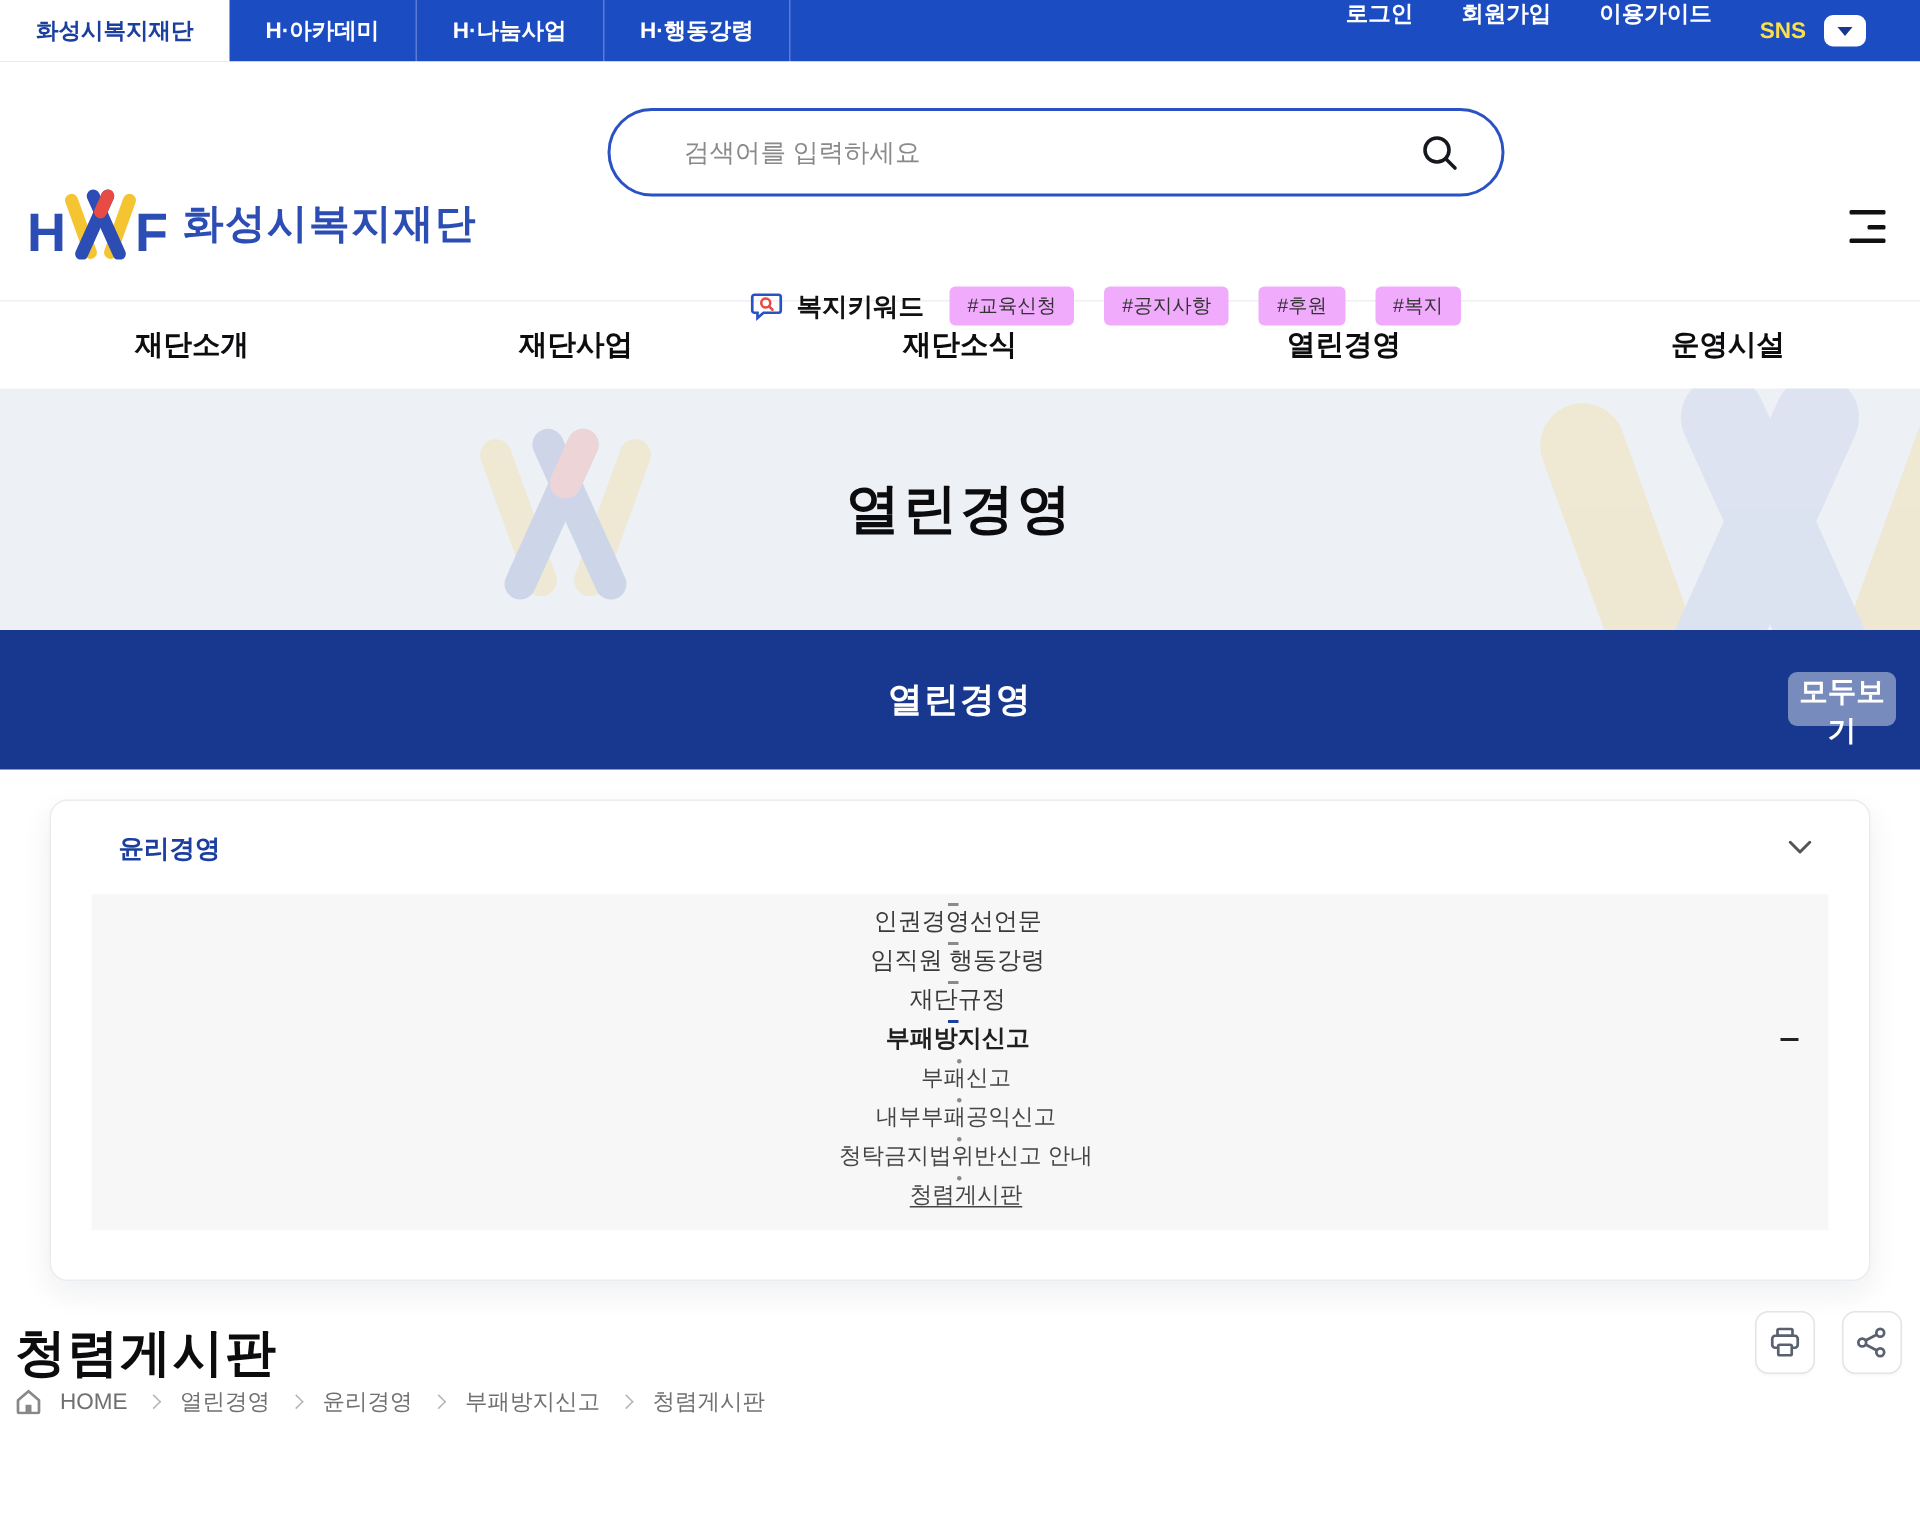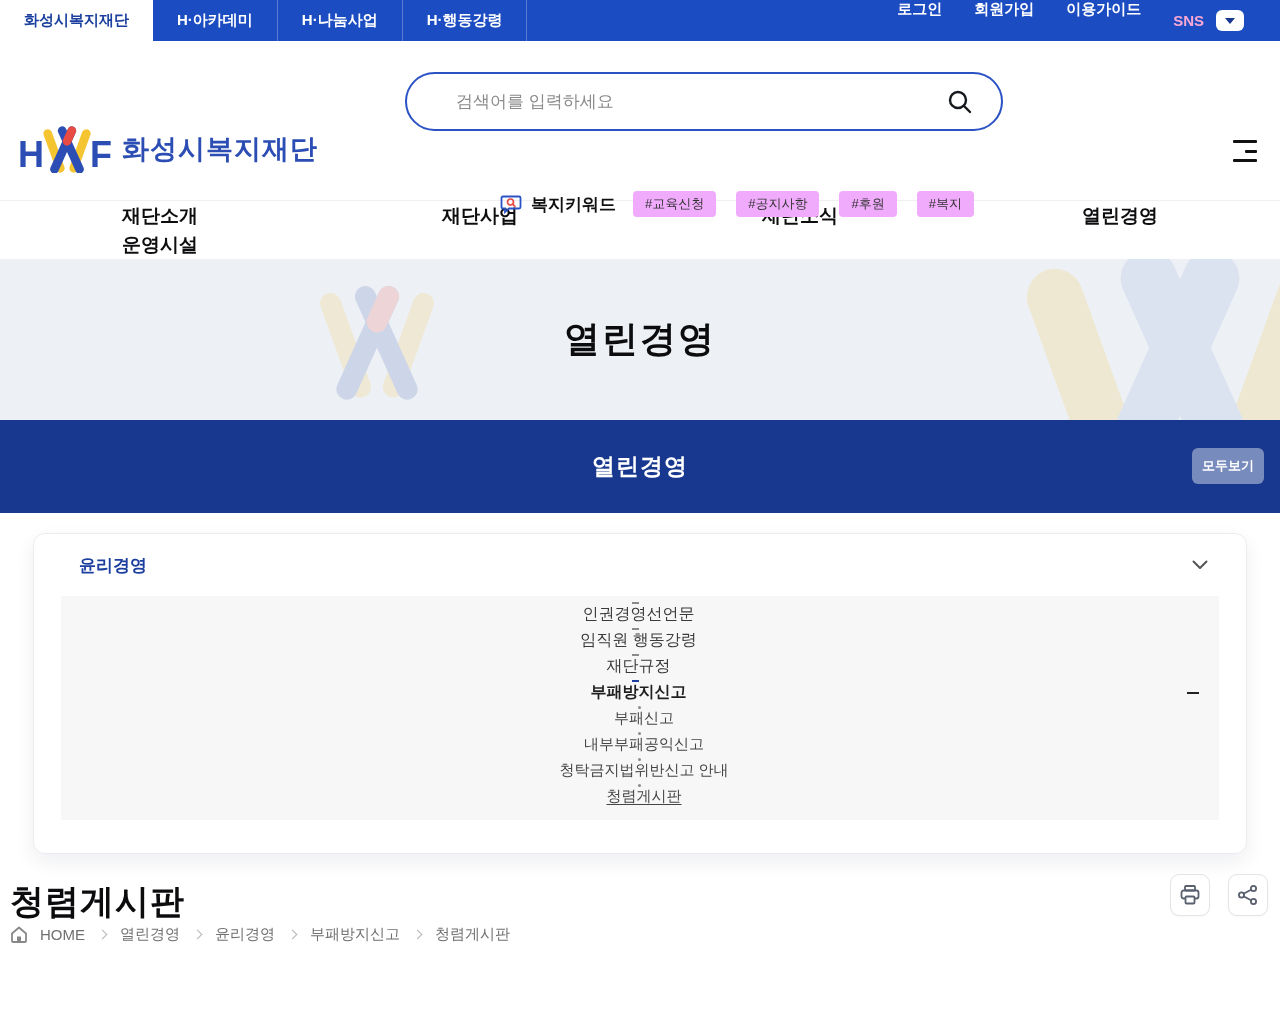--- a/index.html
+++ b/index.html
@@ -13,21 +13,21 @@
   
   .topbar { height:41px; background:#1b4cc1; display:flex; justify-content:space-between; align-items:stretch; }
   .topbar-tabs { display:flex; align-items:stretch; }
   .tb-tab { display:flex; align-items:center; justify-content:center; padding:0 24px;
             color:#fff; font-size:15px; font-weight:700; cursor:pointer;
             border-right:1px solid rgba(255,255,255,.28); }
   .tb-tab.active { background:#fff; color:#1b3f9e; border-right:none; min-width:126px; }
   .topbar-links { display:flex; gap:32px; padding-right:36px; }
   .topbar-links a { color:#fff; font-size:15px; font-weight:700; }
   .sns-wrap { display:flex; align-items:center; gap:12px; }
-  .sns-label { color:#f9a8d4; font-size:15px; font-weight:700; }
+  .sns-label { color:#fde047; font-size:15px; font-weight:700; }
   .sns-btn { width:28px; height:21px; background:#fff; border:none; border-radius:6px;
              display:flex; align-items:center; justify-content:center; cursor:pointer; }
   .caret-down { width:0; height:0; border-left:5px solid transparent; border-right:5px solid transparent;
                 border-top:6px solid #17388e; }
 
   
   .header { height:159px; position:relative; background:#fff; }
   .logo { position:absolute; left:18px; top:84px; display:flex; align-items:center; gap:10px; cursor:pointer; }
   .logo-abbr { display:flex; align-items:flex-end; }
   .logo-letter { color:#2b4db4; font-size:36px; font-weight:800; line-height:1; }
@@ -45,38 +45,38 @@
   .kw-label { font-size:17px; font-weight:800; color:#111; margin-right:17px; }
   .kw-tags { display:flex; gap:20px; }
   .kw-tag { background:#f0abfc; border-radius:4px; height:26px; display:flex; align-items:center;
             padding:0 12px; font-size:13px; color:#333; cursor:pointer; }
   .menu-btn { position:absolute; right:23px; top:99px; width:24px; height:22px; background:none; border:none;
               cursor:pointer; display:flex; flex-direction:column; justify-content:space-between; align-items:flex-end; }
   .menu-btn i { display:block; height:3px; background:#111; border-radius:1px; width:100%; }
   .menu-btn i.short { width:12px; }
 
   
-  .mainnav { height:59px; display:grid; grid-template-columns:repeat(4,1fr); border-top:1px solid #f0f0f2; }
+  .mainnav { height:59px; display:grid; grid-template-columns:repeat(5,1fr); border-top:1px solid #f0f0f2; }
   .mainnav a { display:flex; align-items:center; justify-content:center; font-size:19px; font-weight:800; color:#0d0d0f; }
 
   
   .banner { height:161px; background:#edf0f4; position:relative; overflow:hidden;
             display:flex; align-items:center; justify-content:center; }
   .banner h1 { font-size:36px; font-weight:800; color:#0c0c0e; letter-spacing:2px; }
   .wm { position:absolute; }
   .wm-left { left:312px; top:272px; top:14px; opacity:.16; }
   .wm-right { right:-90px; top:-12px; opacity:.17; }
 
   
   .section-bar { height:93px; background:#17388e; position:relative;
                  display:flex; align-items:center; justify-content:center; }
   .section-bar h2 { color:#fff; font-size:23px; font-weight:800; letter-spacing:1px; }
   .viewall-btn { position:absolute; right:16px; top:28px; width:72px; height:36px;
                  background:rgba(255,255,255,.42); color:#fff; border:none; border-radius:6px;
-                 font-size:13px; font-weight:700; cursor:pointer; font-family:inherit; }
+                 font-size:19px; font-weight:700; cursor:pointer; font-family:inherit; }
 
   
   .card { margin:20px 33px 0; background:#fff; border:1px solid #ececf0; border-radius:12px;
           box-shadow:0 8px 20px rgba(20,30,60,.07); padding-bottom:33px; }
   .acc-head { height:62px; display:flex; align-items:center; justify-content:space-between;
               padding:0 38px 0 45px; cursor:pointer; }
   .acc-title { color:#1c3f9f; font-size:17px; font-weight:800; }
   .panel { margin:0 27px; background:#f7f7f8; padding:6px 18px 10px 15px; }
   .row { height:26px; display:flex; align-items:center; font-size:16px; color:#3a3a3a; cursor:pointer;flex-direction:column; }
   .row .dash { width:7px; height:2px; background:#8a8a8a; margin:0 9px 0 2px; flex:none; }

